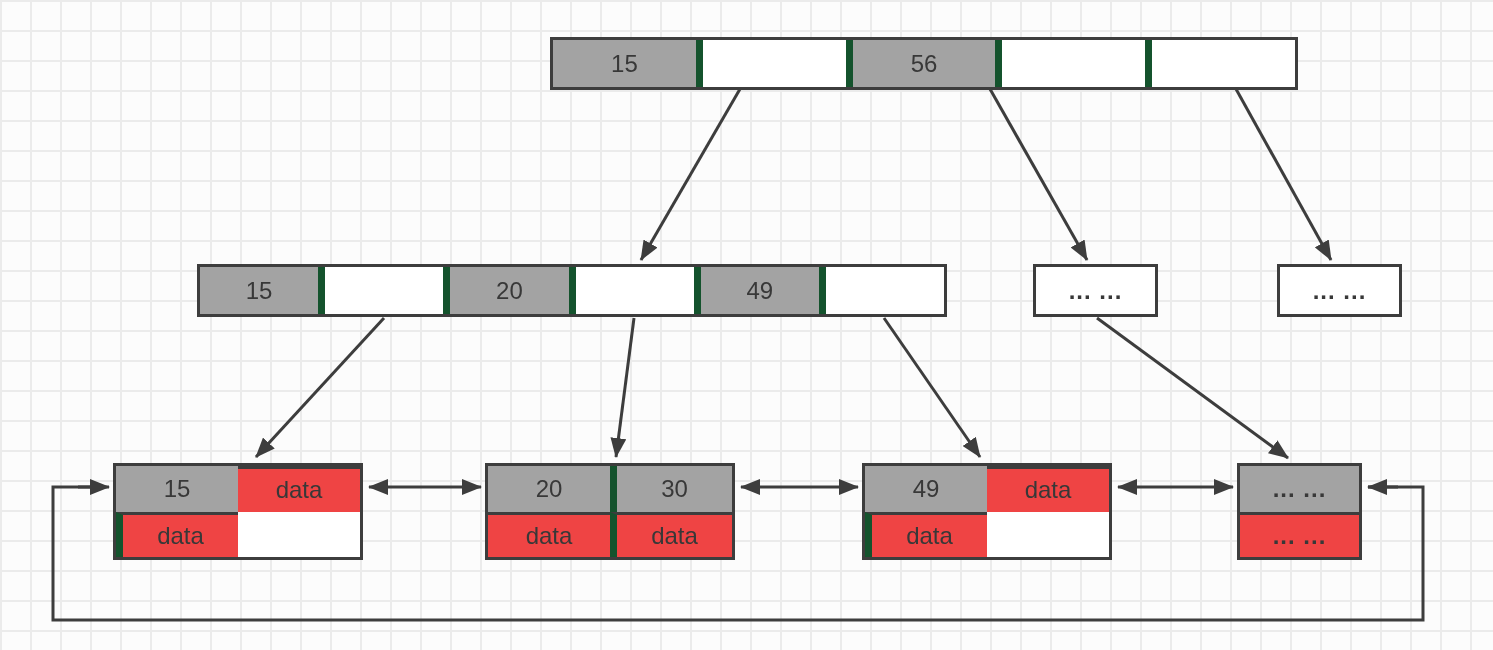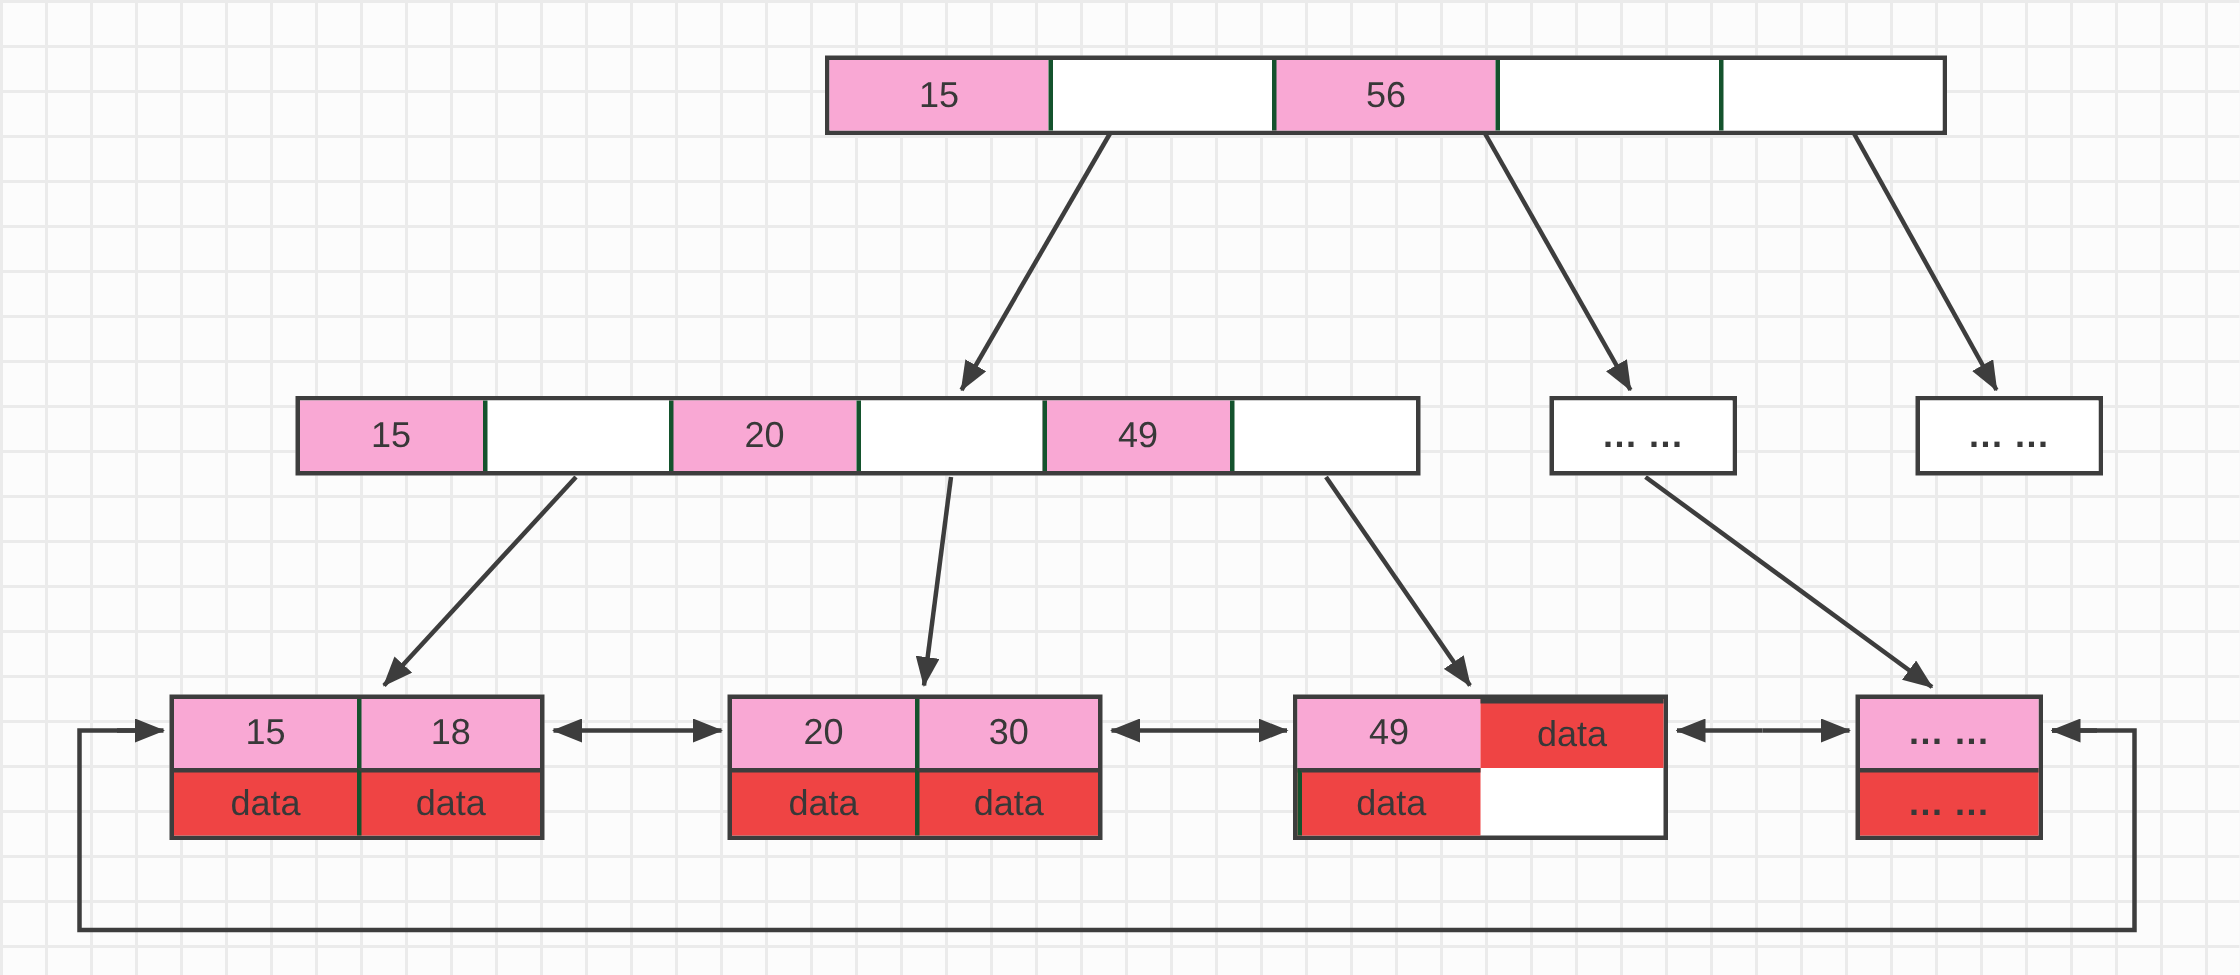--- a/index.html
+++ b/index.html
@@ -48,24 +48,24 @@
   .leaf.two-col{grid-template-columns:1fr 1fr;grid-template-rows:1fr 1fr;}
   .leaf.one-col{grid-template-columns:1fr;grid-template-rows:1fr 1fr;}
   .leaf .cell{
     display:flex;
     align-items:center;
     justify-content:center;
     box-sizing:border-box;
     font-size:24px;
     color:#383838;
   }
-  .key{background:#f9a8d4;}
+  .key{background:#a3a3a3;}
   .ptr{background:#ffffff;}
   .dat{background:#ef4444;}
-  .bl{border-left:3px solid #14532d;}
+  .bl{border-left:7px solid #14532d;}
   .bt{border-top:3px solid #3d3d3d;}
   .dots{font-size:17px;font-weight:700;letter-spacing:1px;color:#3d3d3d;}
 </style>
 </head>
 <body>
 
 <div class="canvas">
 
   <svg class="edges" xmlns="http://www.w3.org/2000/svg">
     <defs>
@@ -136,21 +136,20 @@
 
   <div class="node" style="left:1033px;top:264px;width:125px;height:53px">
     <div class="cell ptr dots">... ...</div>
   </div>
   <div class="node" style="left:1277px;top:264px;width:125px;height:53px">
     <div class="cell ptr dots">... ...</div>
   </div>
 
   <div class="leaf two-col" style="left:113px;top:463px;width:250px;height:97px">
     <div class="cell key">15</div>
-    <div class="cell key bl">18</div>
     <div class="cell dat bt">data</div>
     <div class="cell dat bt bl">data</div>
   </div>
 
   <div class="leaf two-col" style="left:485px;top:463px;width:250px;height:97px">
     <div class="cell key">20</div>
     <div class="cell key bl">30</div>
     <div class="cell dat bt">data</div>
     <div class="cell dat bt bl">data</div>
   </div>

